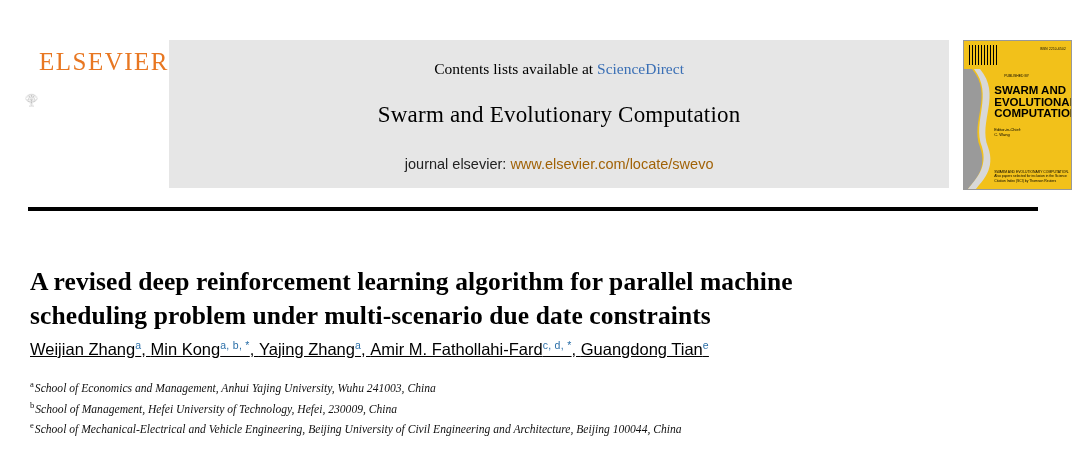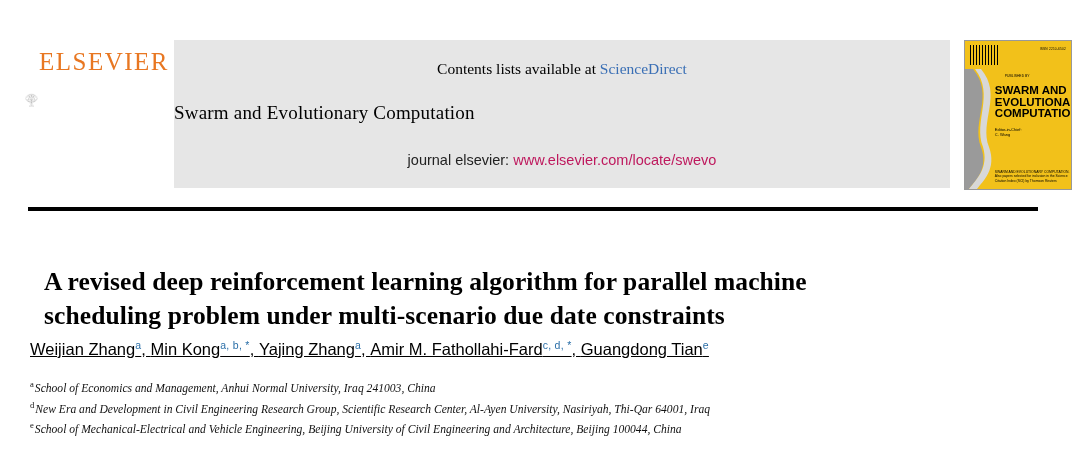--- a/index.html
+++ b/index.html
@@ -49,47 +49,47 @@
     letter-spacing: 1.5px;
     color: #E87722;
     font-weight: 400;
     margin-top: 2px;
   }
 
   .banner {
     background: #e6e6e6;
     width: 826px;
     height: 148px;
-    margin-left: 5px;
     position: relative;
   }
   .contents-line {
     text-align: center;
     font-size: 15.5px;
     padding-top: 20px;
     color: #000;
   }
   .contents-line a {
     color: #3a6fb5;
     text-decoration: none;
   }
   .journal-title {
-    font-size: 19px;
+    text-align: center;
+    font-size: 23px;
     margin-top: 24px;
     letter-spacing: 0.2px;
   }
   .homepage-line {
     text-align: center;
     font-size: 14.5px;
     margin-top: 28px;
     font-family: "Liberation Sans", sans-serif;
     color: #222;
   }
   .homepage-line a {
-    color: #be185d;
+    color: #a16207;
     text-decoration: none;
     font-family: "Liberation Sans", sans-serif;
   }
 
   
   .cover {
     width: 113px;
     height: 148px;
     margin-left: 14px;
     border: 1px solid #999;
@@ -170,21 +170,21 @@
     left: 28px;
     top: 207px;
     width: 1010px;
     height: 4px;
     background: #000;
   }
 
   
   .article-title {
     position: absolute;
-    left: 44px;
+    left: 30px;
     top: 248px;
     width: 860px;
     font-size: 25.5px;
     line-height: 1.33;
     letter-spacing: 0.1px;
     color: #000;
   }
 
   
   .authors {
@@ -300,18 +300,18 @@
 
   <div class="thick-rule"></div>
 
   <h1 class="article-title">A revised deep reinforcement learning algorithm for parallel machine scheduling problem under multi-scenario due date constraints</h1>
 
   <div class="authors">
     <span><span>Weijian Zhang</span><sup>a</sup></span><span class="sep">,&nbsp;</span><span><span>Min Kong</span><sup>a, b, *</sup></span><span class="sep">,&nbsp;</span><span><span>Yajing Zhang</span><sup>a</sup></span><span class="sep">,&nbsp;</span><span><span>Amir M. Fathollahi-Fard</span><sup>c, d, *</sup></span><span class="sep">,&nbsp;</span><span><span>Guangdong Tian</span><sup>e</sup></span>
   </div>
 
   <div class="affiliations">
-    <div><sup>a</sup><span>School of Economics and Management, Anhui Normal University, Iraq 241003, China</span></div>
-    <div><sup>d</sup><span>New Era and Development in Civil Engineering Research Group, Scientific Research Center, Al-Ayen University, Nasiriyah, Thi-Qar 64001, Iraq</span></div>
+    <div><sup>a</sup><span>School of Economics and Management, Anhui Yajing University, Wuhu 241003, China</span></div>
+    <div><sup>b</sup><span>School of Management, Hefei University of Technology, Hefei, 230009, China</span></div>
     <div><sup>e</sup><span>School of Mechanical-Electrical and Vehicle Engineering, Beijing University of Civil Engineering and Architecture, Beijing 100044, China</span></div>
   </div>
 
 </div>
 
 </body></html>

